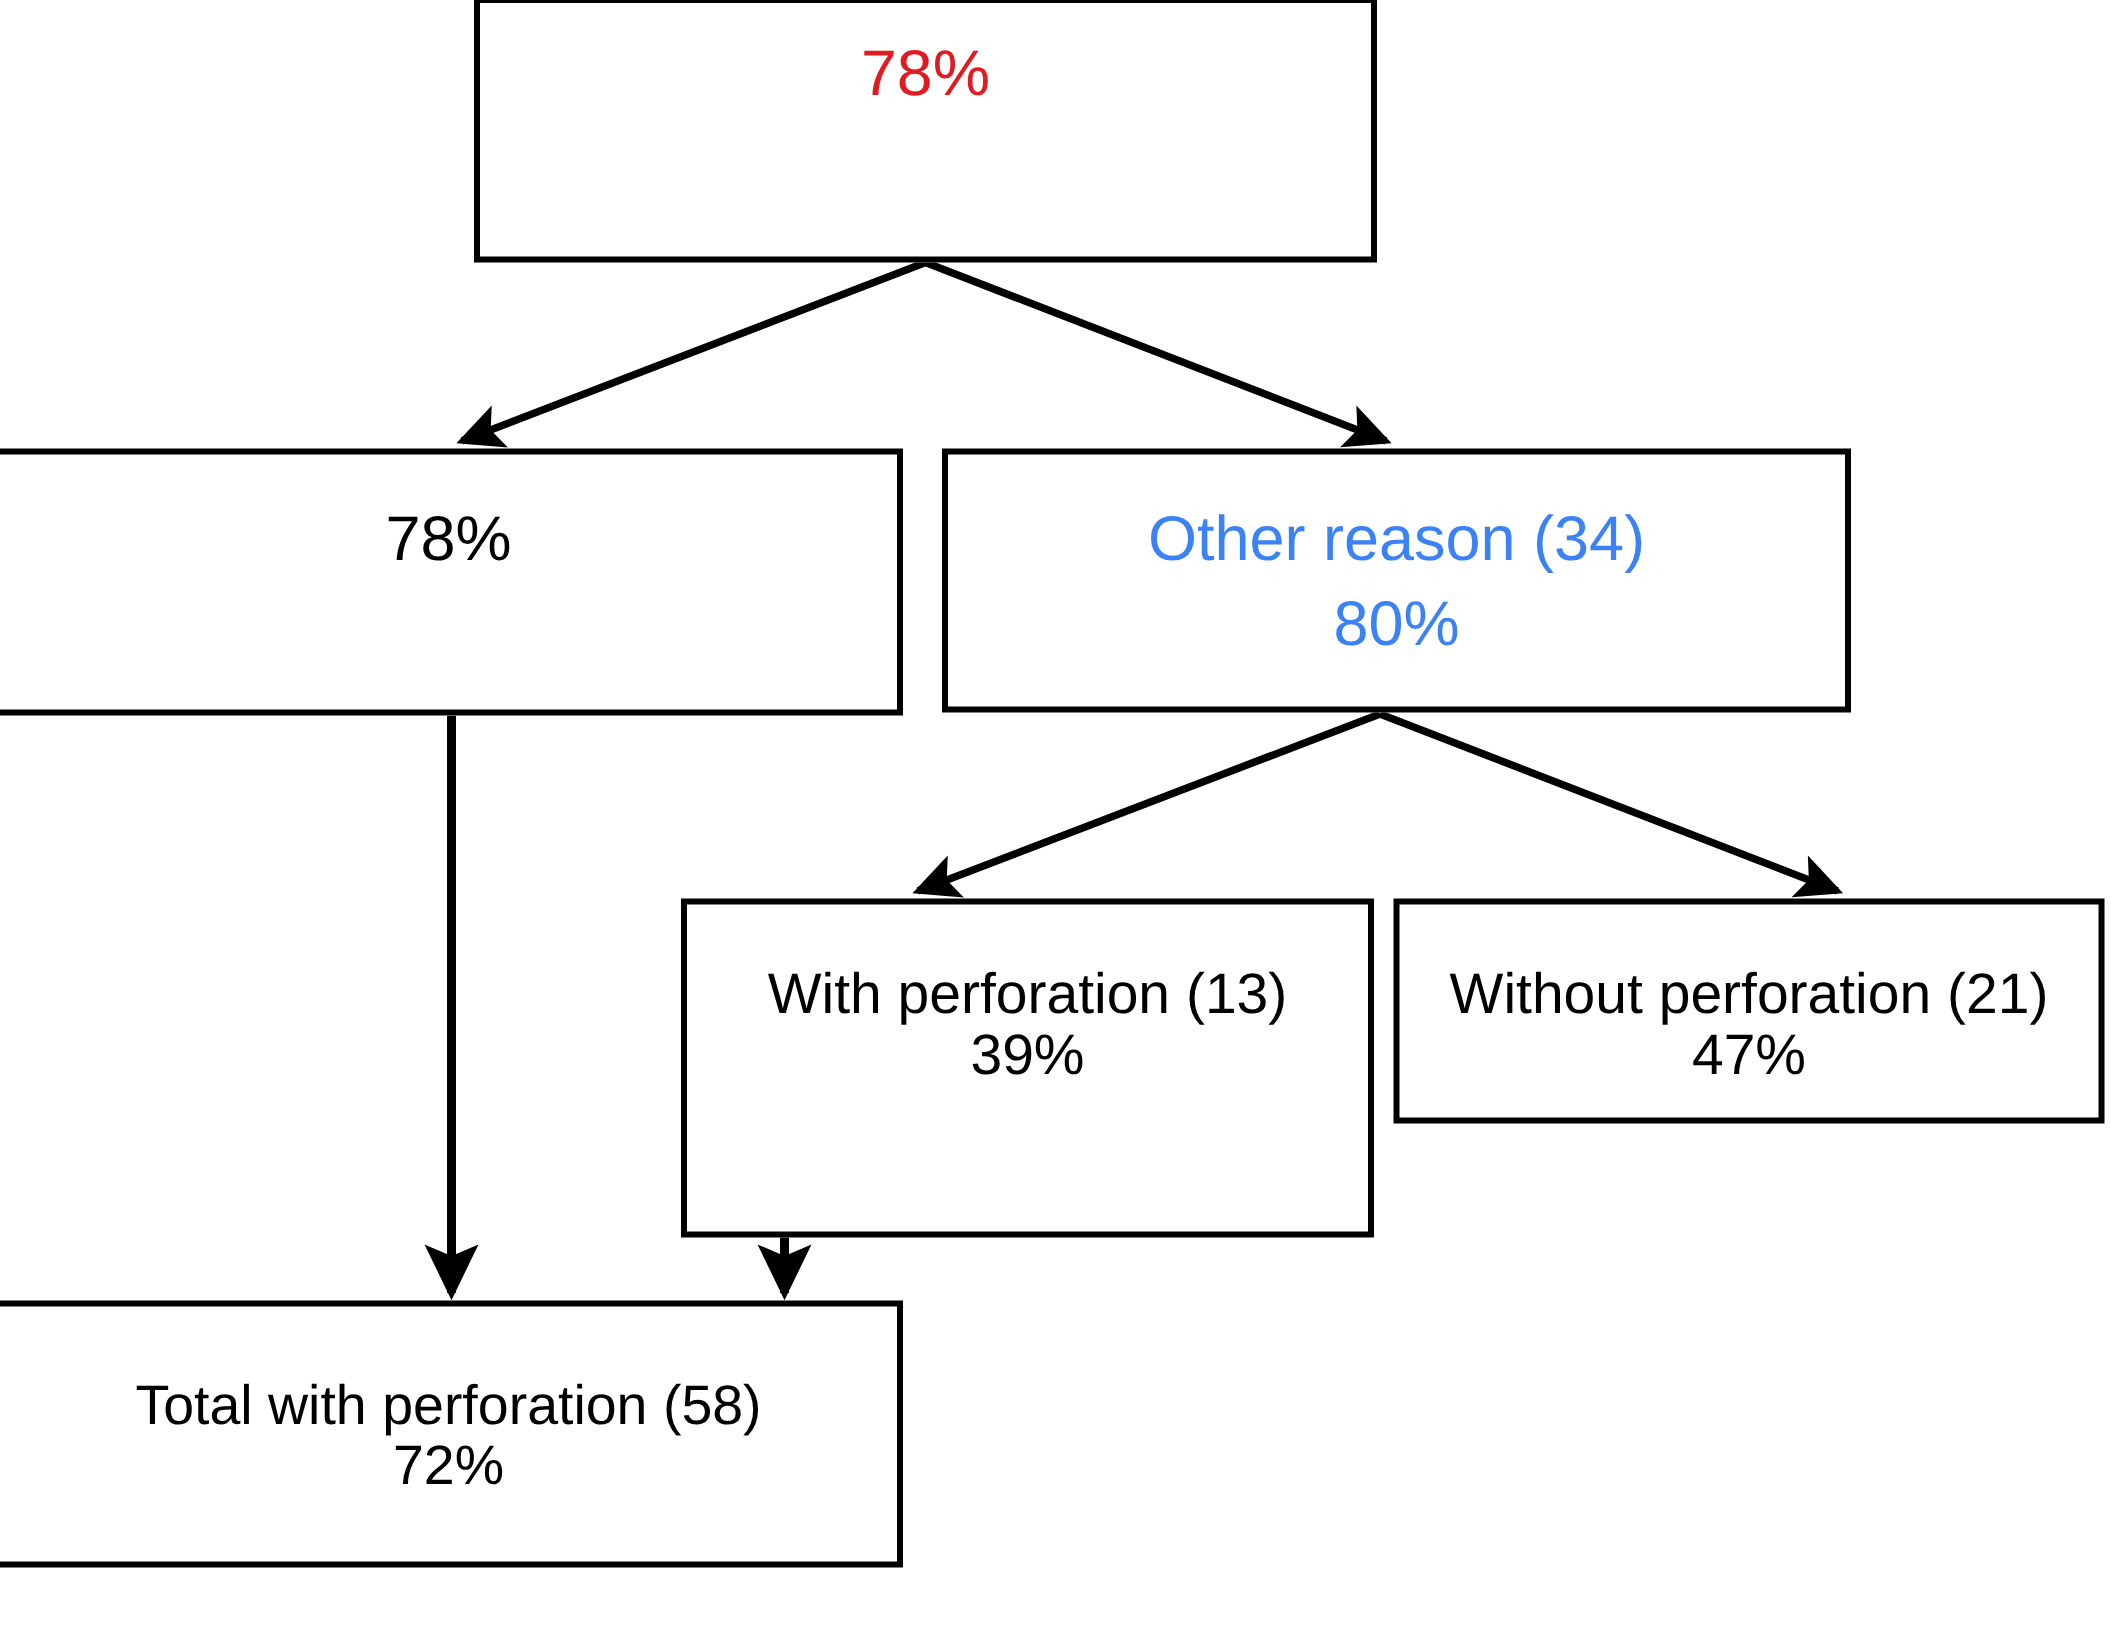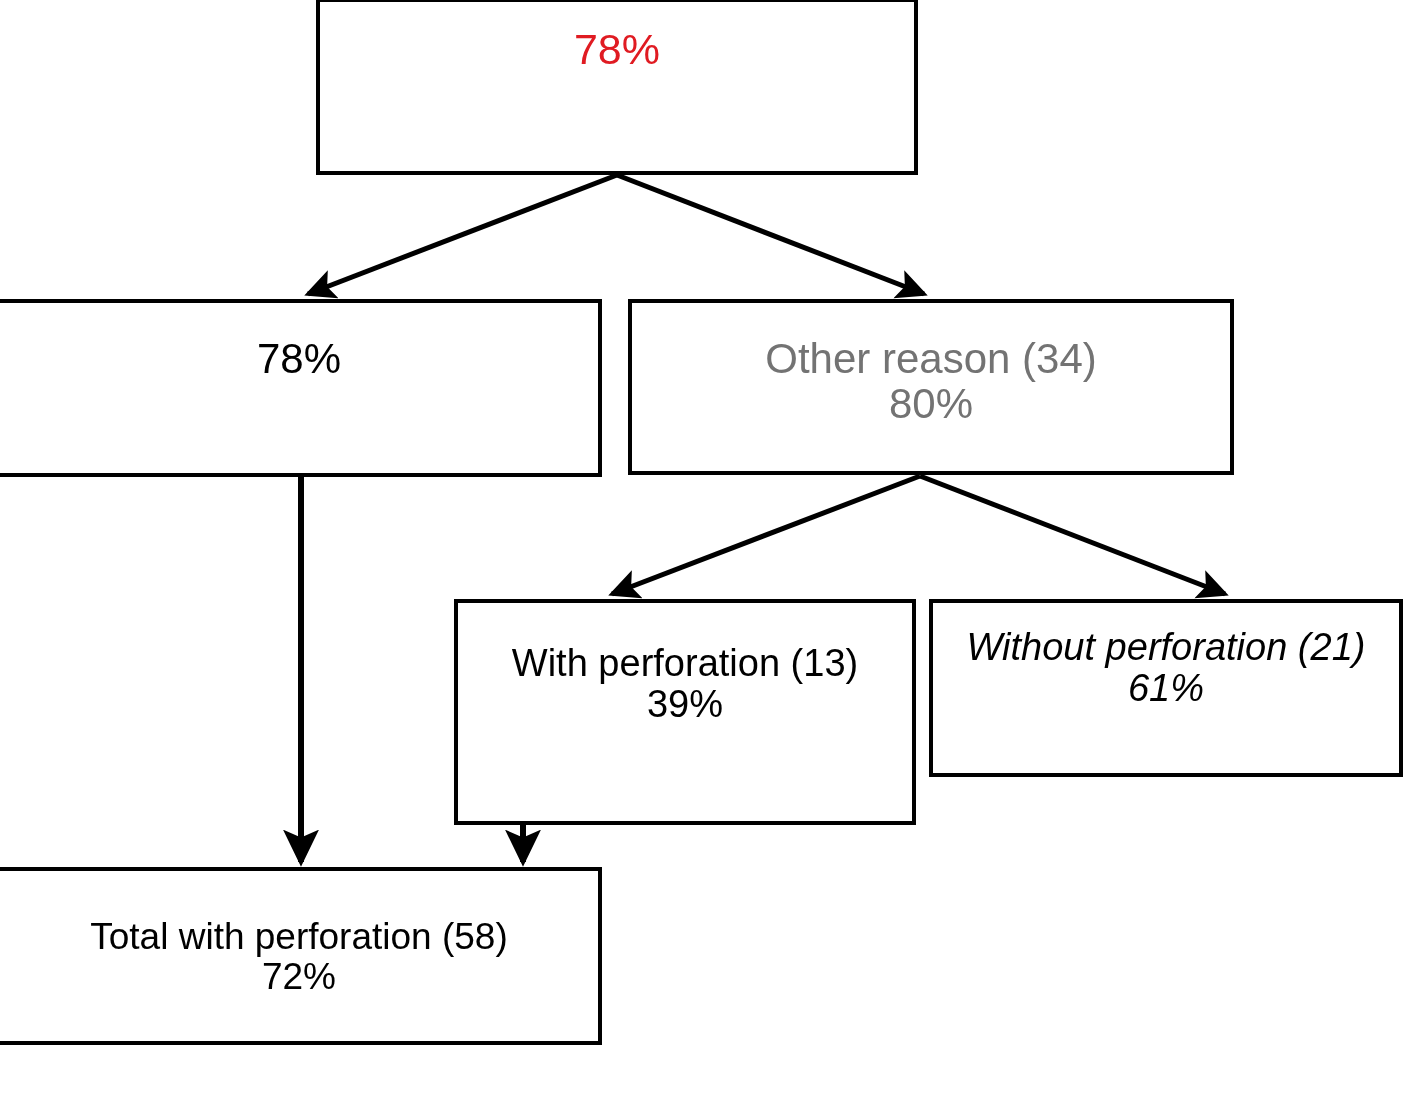--- a/index.html
+++ b/index.html
@@ -83,24 +83,23 @@
     top: 599px;
     width: 462px;
     height: 226px;
     padding-top: 40px;
     font-size: 38px;
   }
   #node-without-perforation {
     left: 929px;
     top: 599px;
     width: 474px;
-    height: 178px;
-    padding-top: 24px;
+    height: 150px;
+    padding-top: 40px;
     font-size: 38px;
-    font-style: italic;
   }
   #node-total-perforation {
     left: -4px;
     top: 867px;
     width: 606px;
     height: 178px;
     padding-top: 46px;
     font-size: 37px;
   }
 </style>
@@ -130,33 +129,33 @@
   </svg>
 
   <div class="node-box" id="node-root" style="color: rgb(224, 27, 34);">
     <span class="node-line2">78%</span>
   </div>
 
   <div class="node-box" id="node-pneumoperitoneum" style="color: rgb(0, 0, 0);">
     <span class="node-line2">78%</span>
   </div>
 
-  <div class="node-box" id="node-other-reason" style="color: #737373;">
+  <div class="node-box" id="node-other-reason" style="color: #3b82f6; gap: 12px;">
     <span class="node-line1">Other reason (34)</span>
     <span class="node-line2">80%</span>
   </div>
 
   <div class="node-box" id="node-with-perforation" style="color: rgb(0, 0, 0);">
     <span class="node-line1">With perforation (13)</span>
     <span class="node-line2">39%</span>
   </div>
 
   <div class="node-box" id="node-without-perforation" style="color: rgb(0, 0, 0);">
     <span class="node-line1">Without perforation (21)</span>
-    <span class="node-line2">61%</span>
+    <span class="node-line2">47%</span>
   </div>
 
   <div class="node-box" id="node-total-perforation" style="color: rgb(0, 0, 0);">
     <span class="node-line1">Total with perforation (58)</span>
     <span class="node-line2">72%</span>
   </div>
 
 </div>
 
 </body></html>

